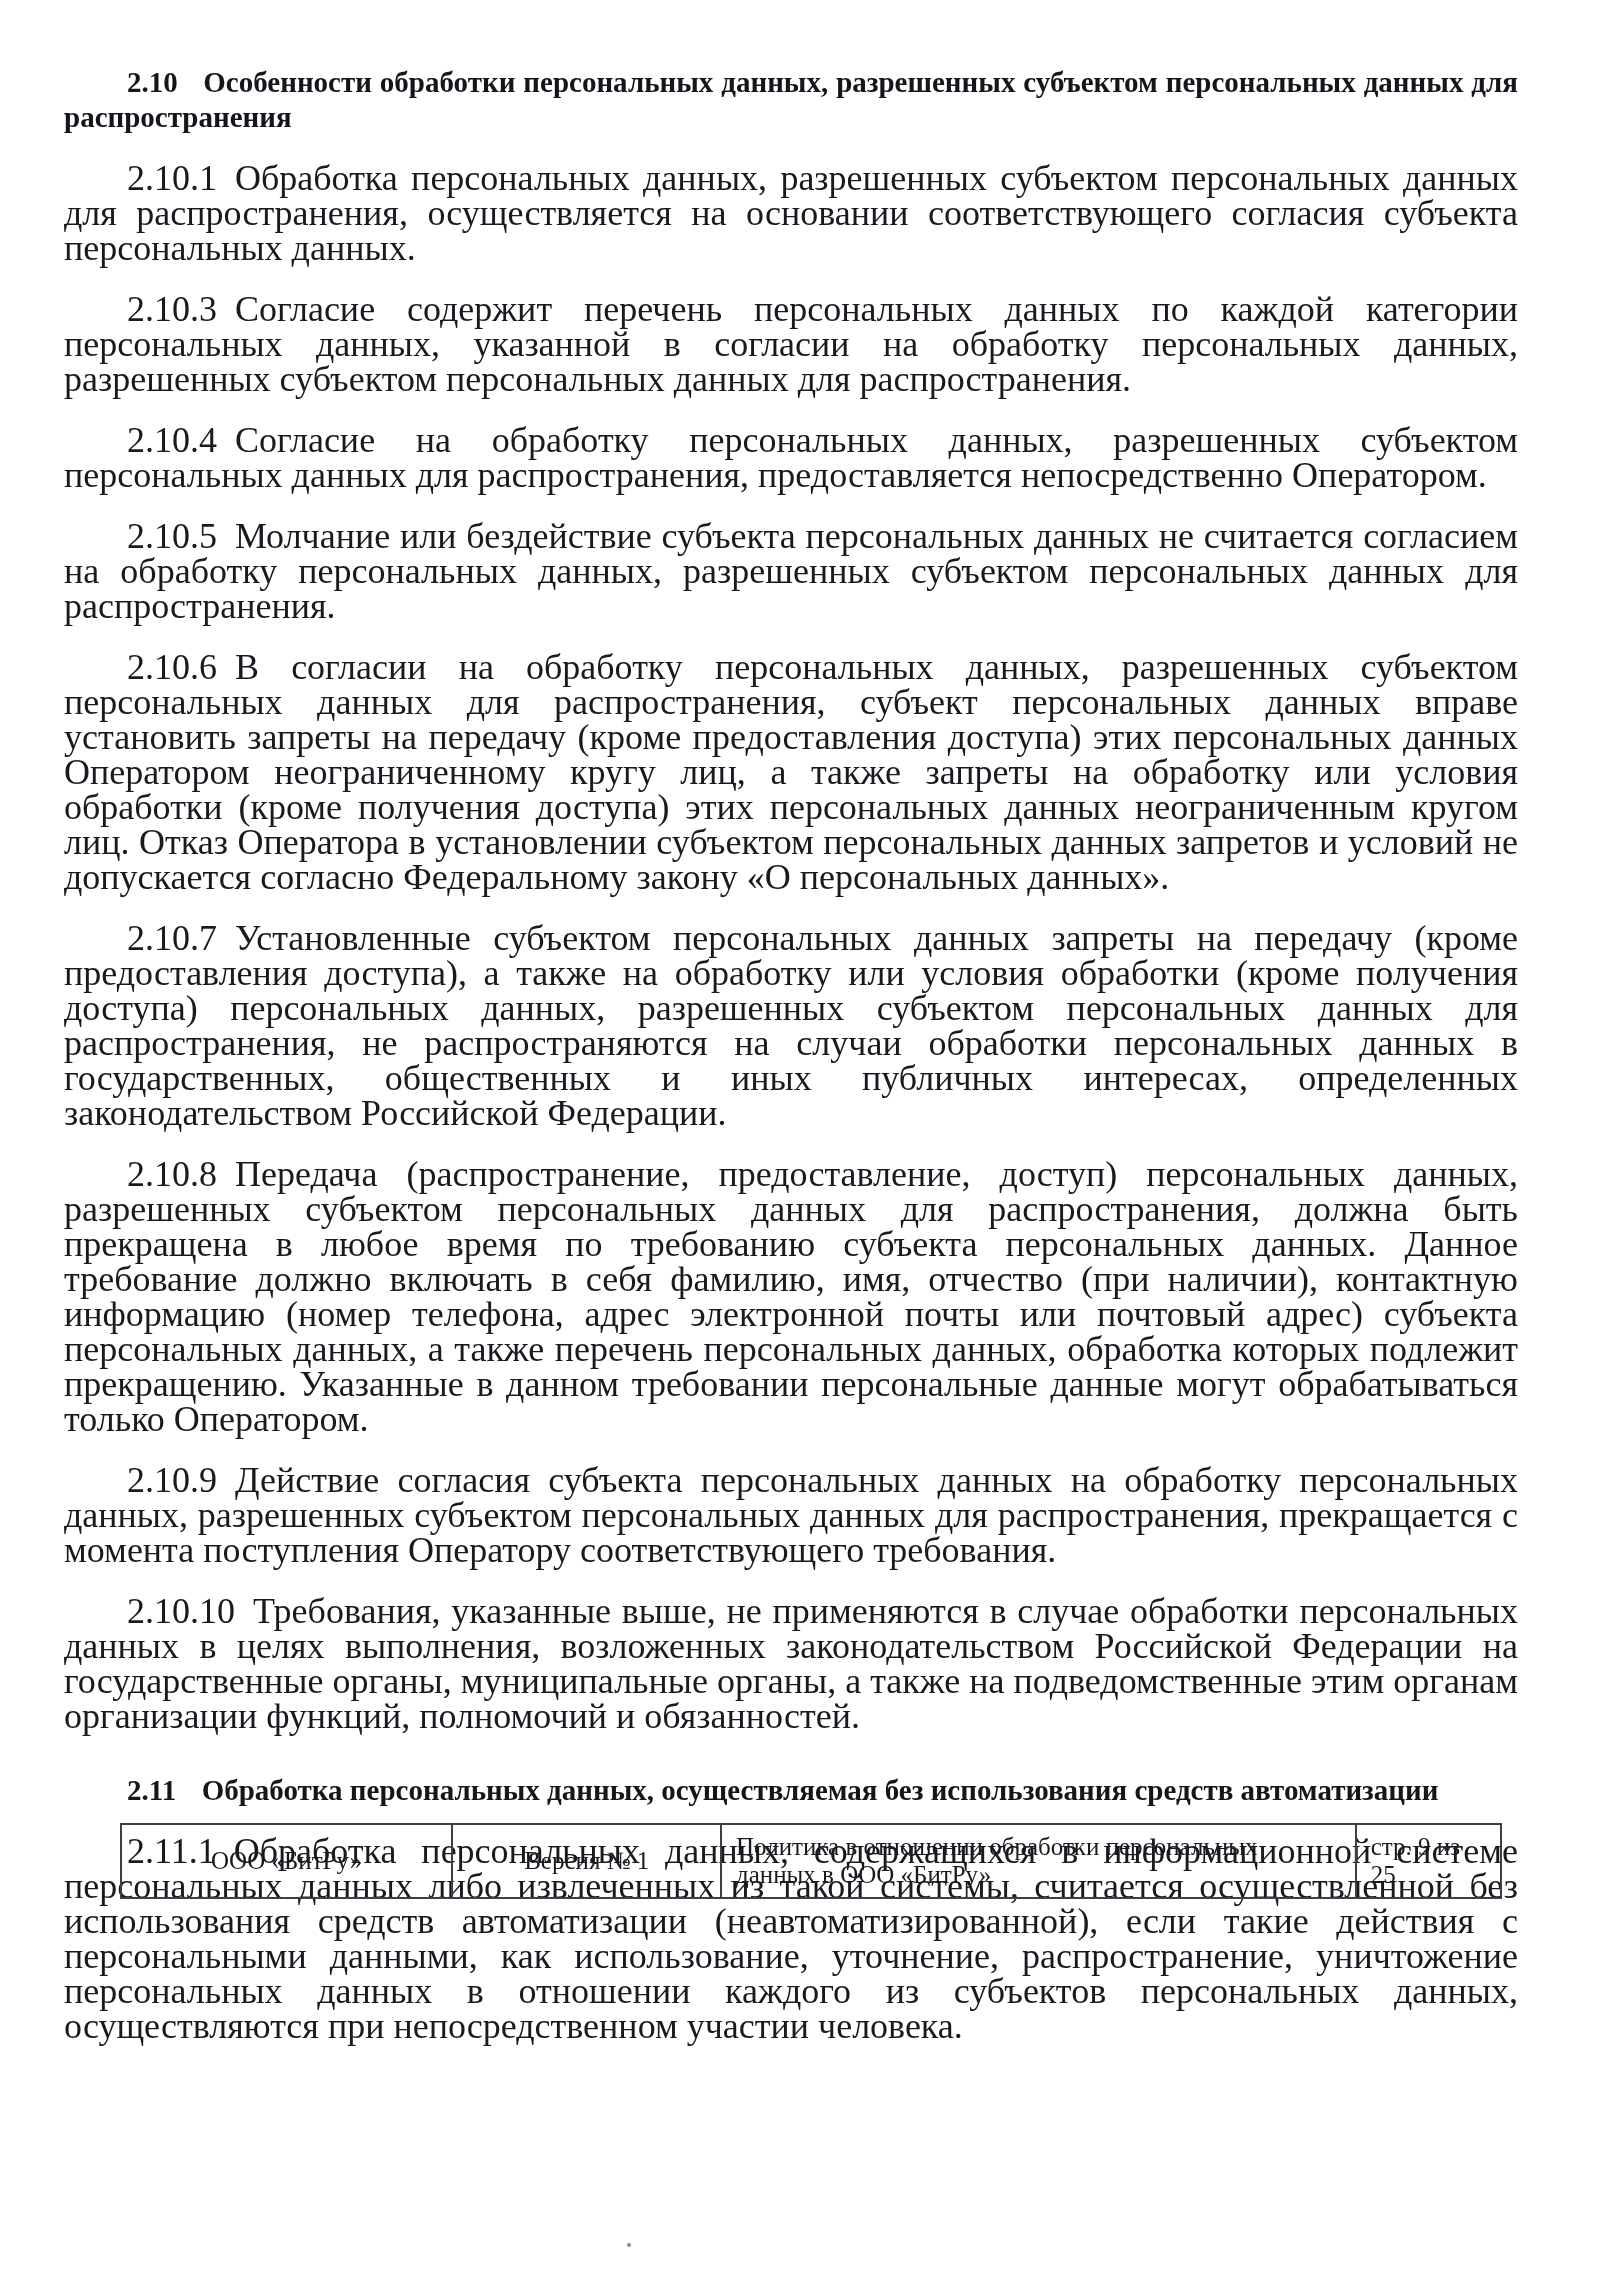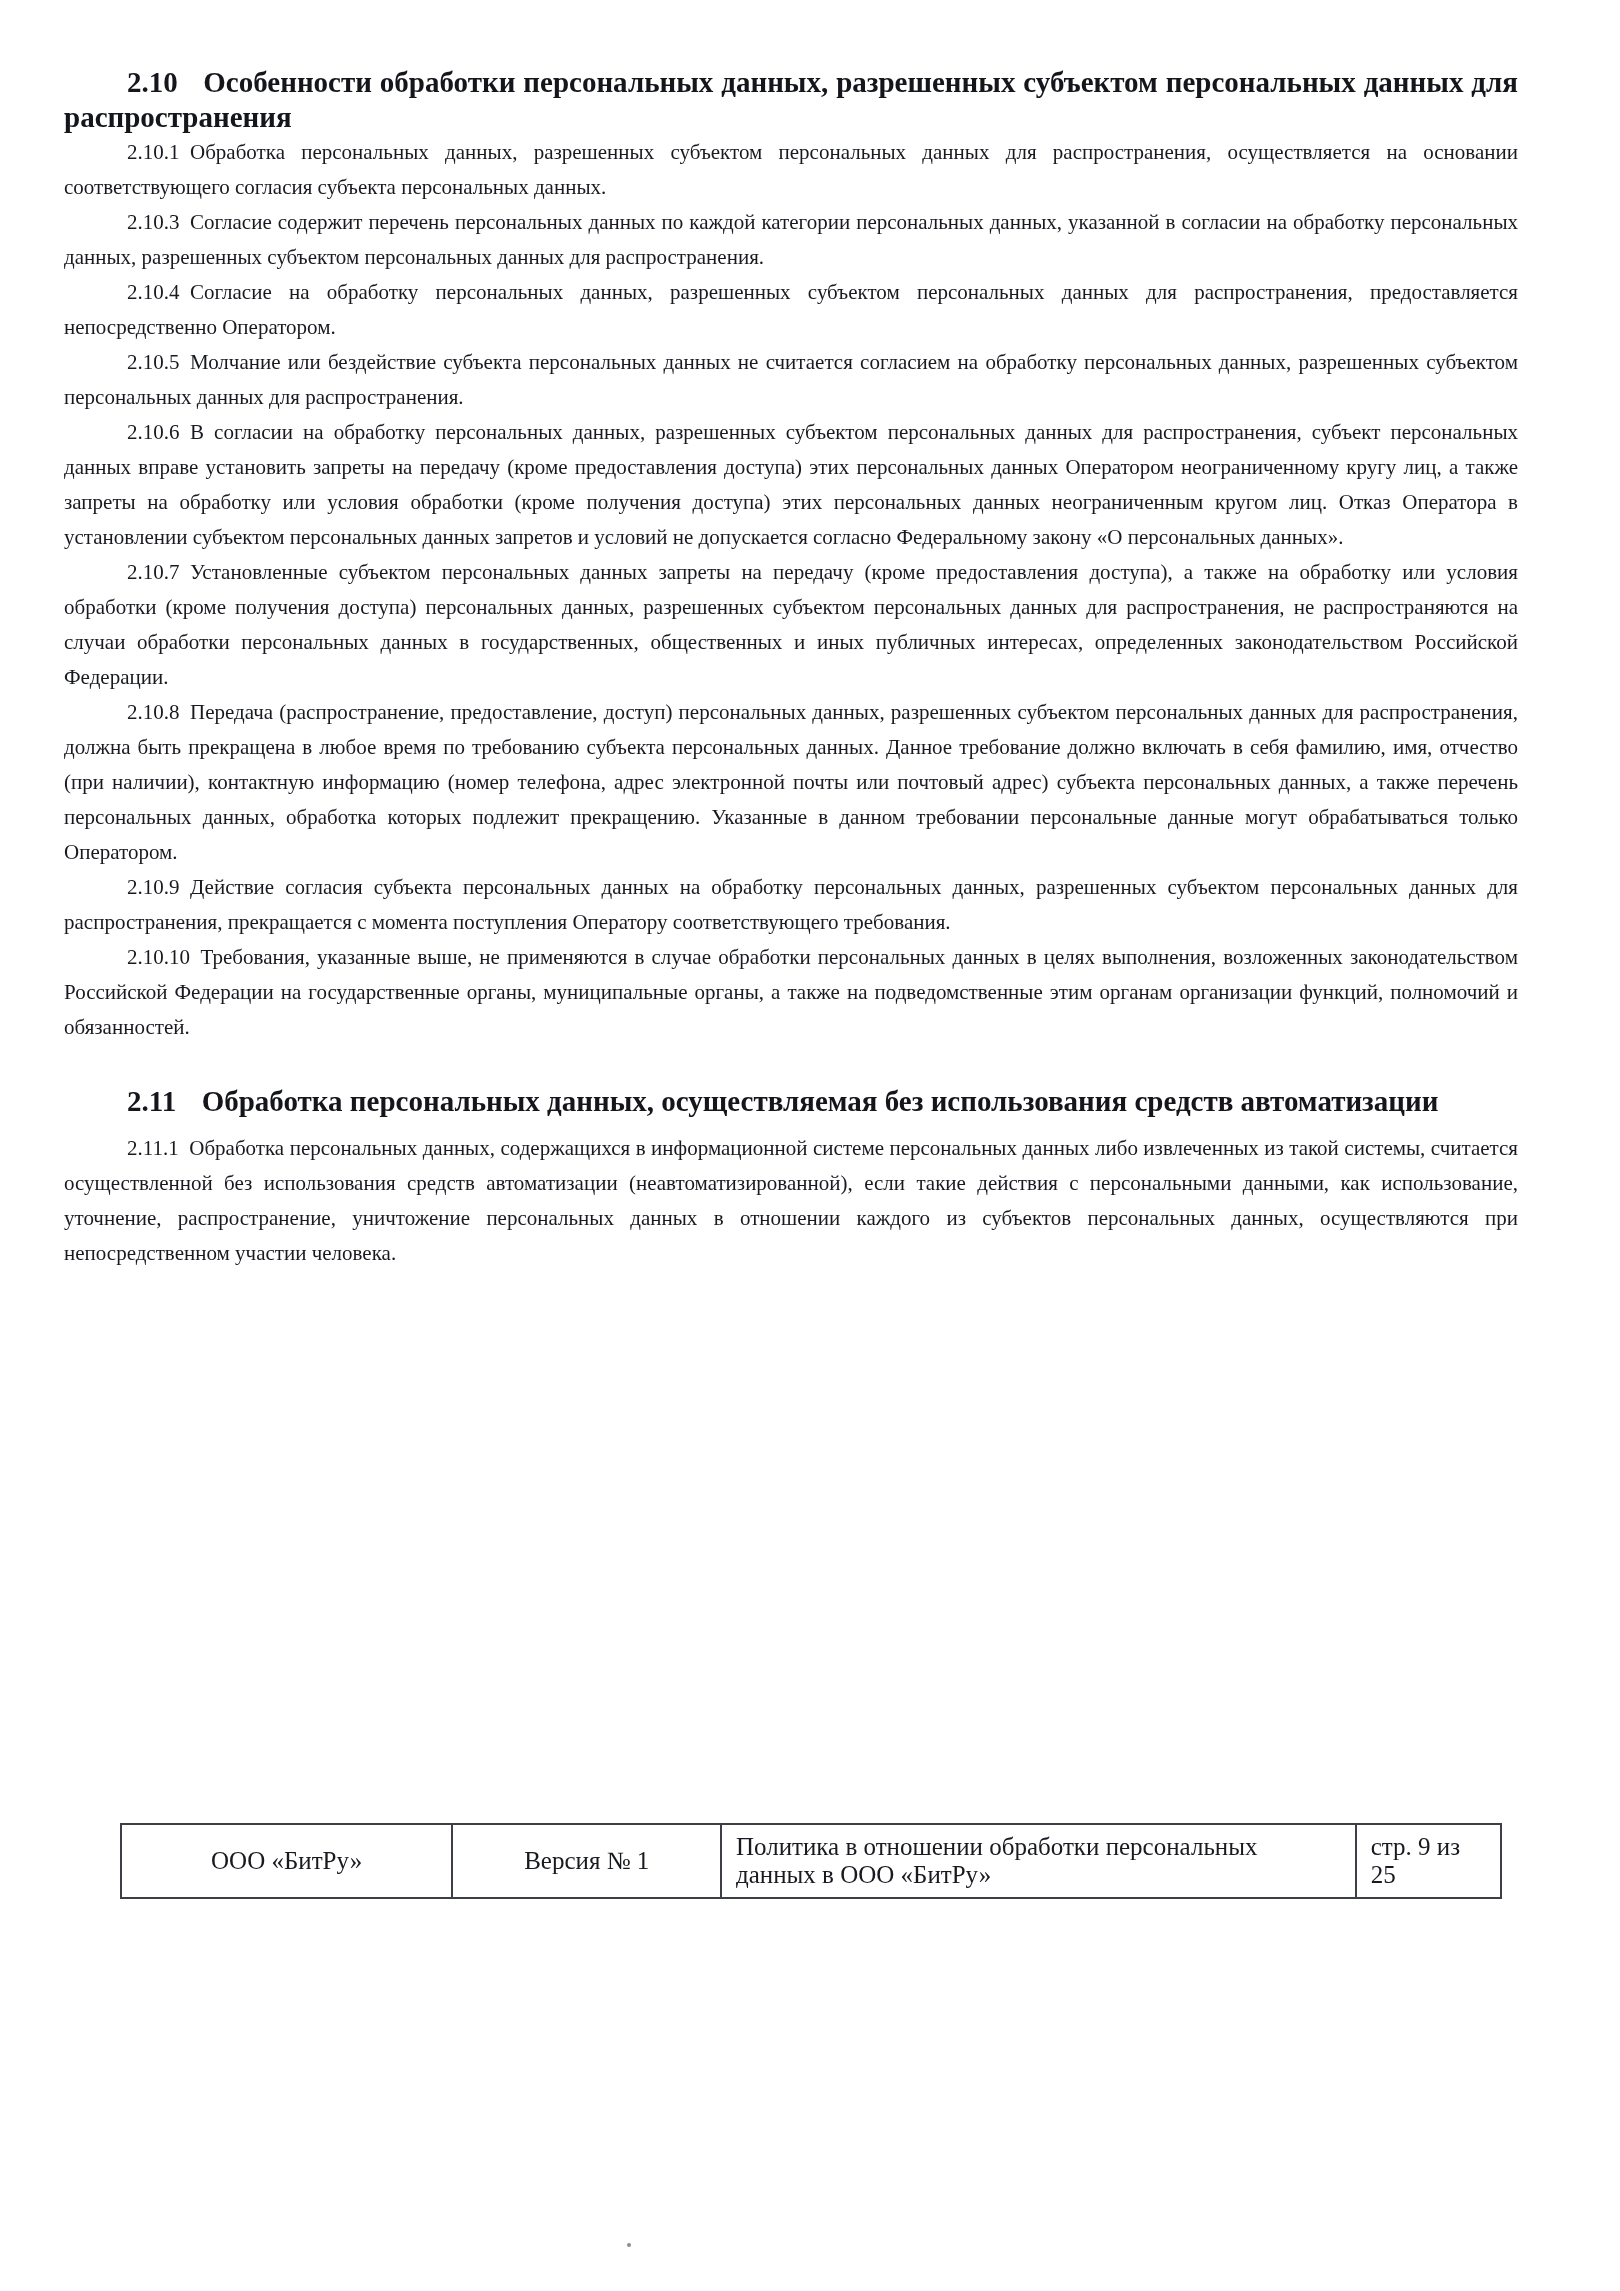--- a/index.html
+++ b/index.html
@@ -22,25 +22,26 @@
     font-size: 29px;
     line-height: 35px;
     font-weight: bold;
     text-align: justify;
     text-indent: 63px;
     color: #14161c;
   }
   .heading .hnum { margin-right: 25.5px; }
   .heading-gap { margin-top: 39px; margin-bottom: 11.8px; }
   .para {
-    font-size: 21px;
+    font-size: 36px;
     line-height: 35px;
     text-align: justify;
     text-indent: 63px;
     color: #181a20;
+    margin-top: 26px;
   }
   .footer-table {
     position: absolute;
     left: 120px;
     top: 1823px;
     width: 1382px;
     border-collapse: collapse;
     table-layout: fixed;
     font-size: 25px;
     line-height: 28px;

